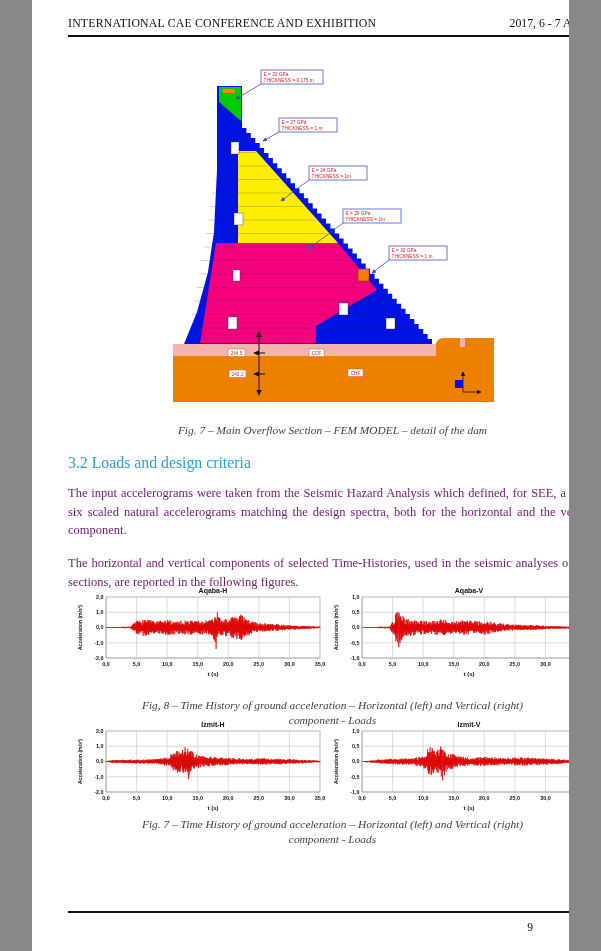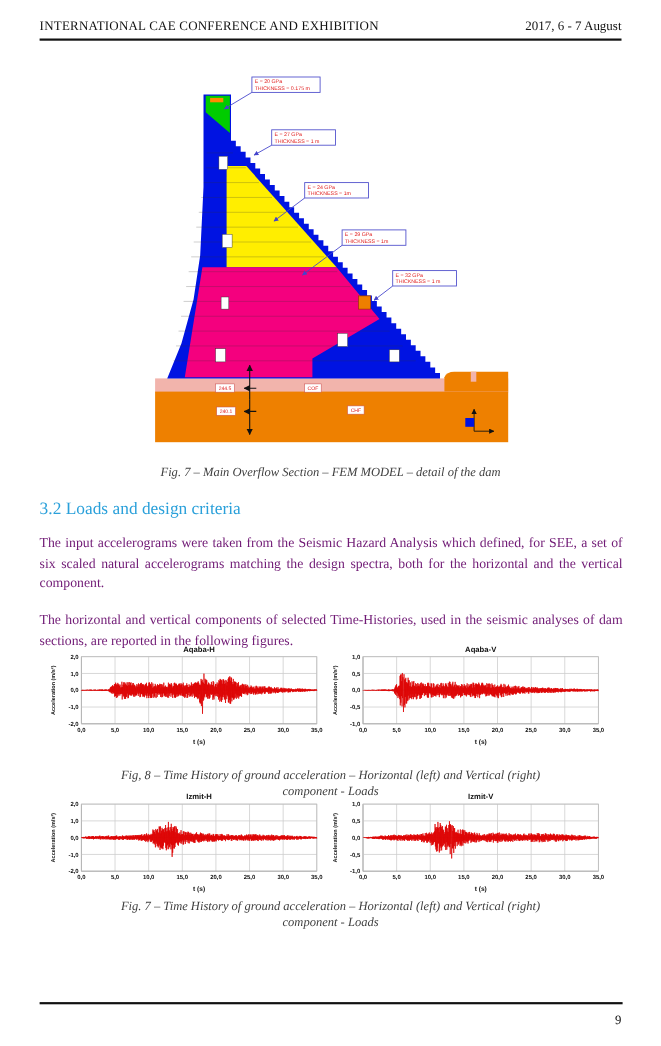--- a/index.html
+++ b/index.html
@@ -1,16 +1,16 @@
 <!DOCTYPE html>
 <html><head>
 <meta charset="utf-8">
 <style>
   html,body{margin:0;padding:0;background:#888;}
-  .page{position:relative;width:601px;height:951px;background:#ffffff;margin:0 auto;
+  .page{position:relative;width:537px;height:951px;background:#ffffff;margin:0 auto;
         font-family:"Liberation Serif", serif;color:#111;overflow:hidden;}
   .hdr{position:absolute;left:36px;top:16px;width:529px;display:flex;justify-content:space-between;
        align-items:flex-end;border-bottom:2px solid #111;padding-bottom:4px;font-size:11.8px;}
   .hdr .l{letter-spacing:.2px;}
   .damwrap{position:absolute;left:138px;top:66px;width:332px;height:340px;}
   .figcap{position:absolute;left:0;width:601px;text-align:center;font-style:italic;
           font-size:11.4px;color:#3f3f3f;}
   .h2{position:absolute;left:36px;top:454px;font-size:15.8px;font-weight:normal;}
   .para{position:absolute;left:36px;width:530px;font-size:12.5px;line-height:18.6px;
         text-align:justify;color:#701a75;}

